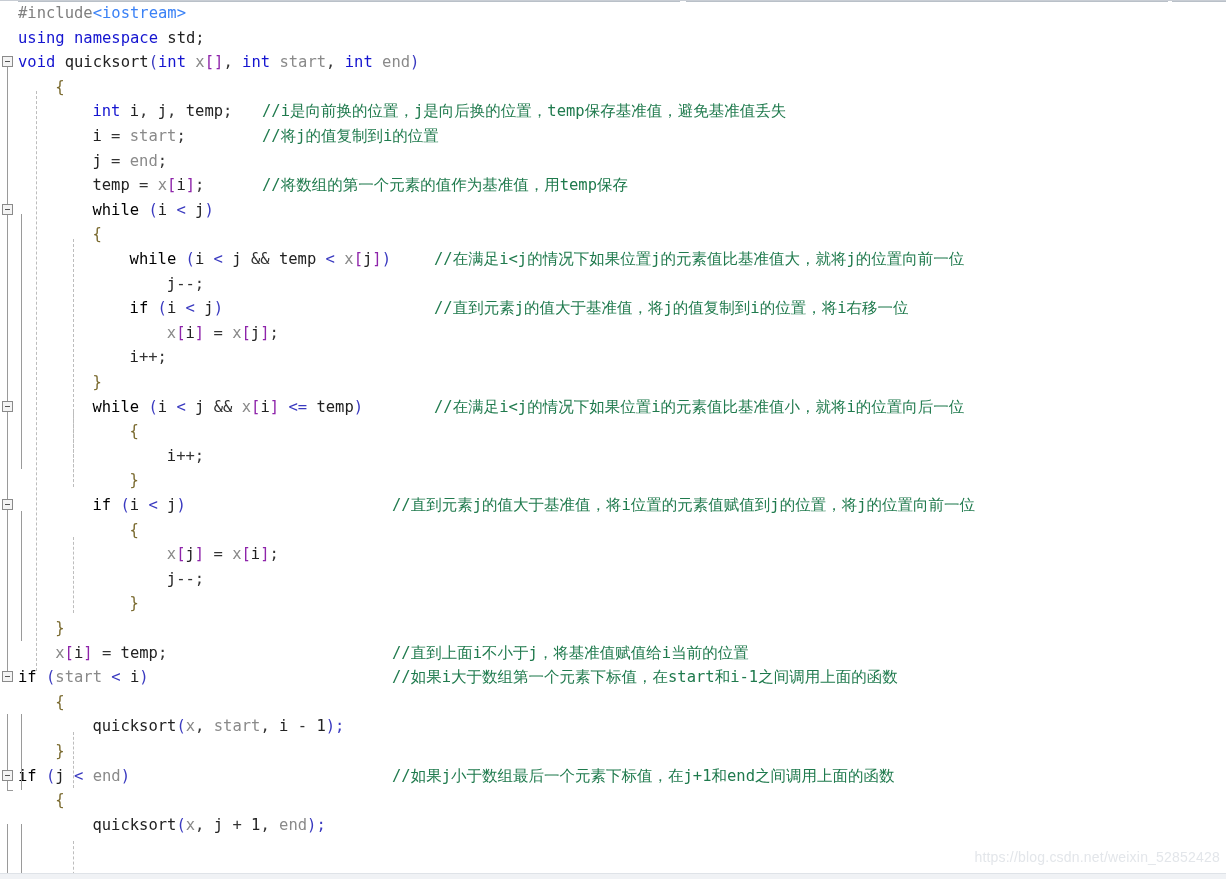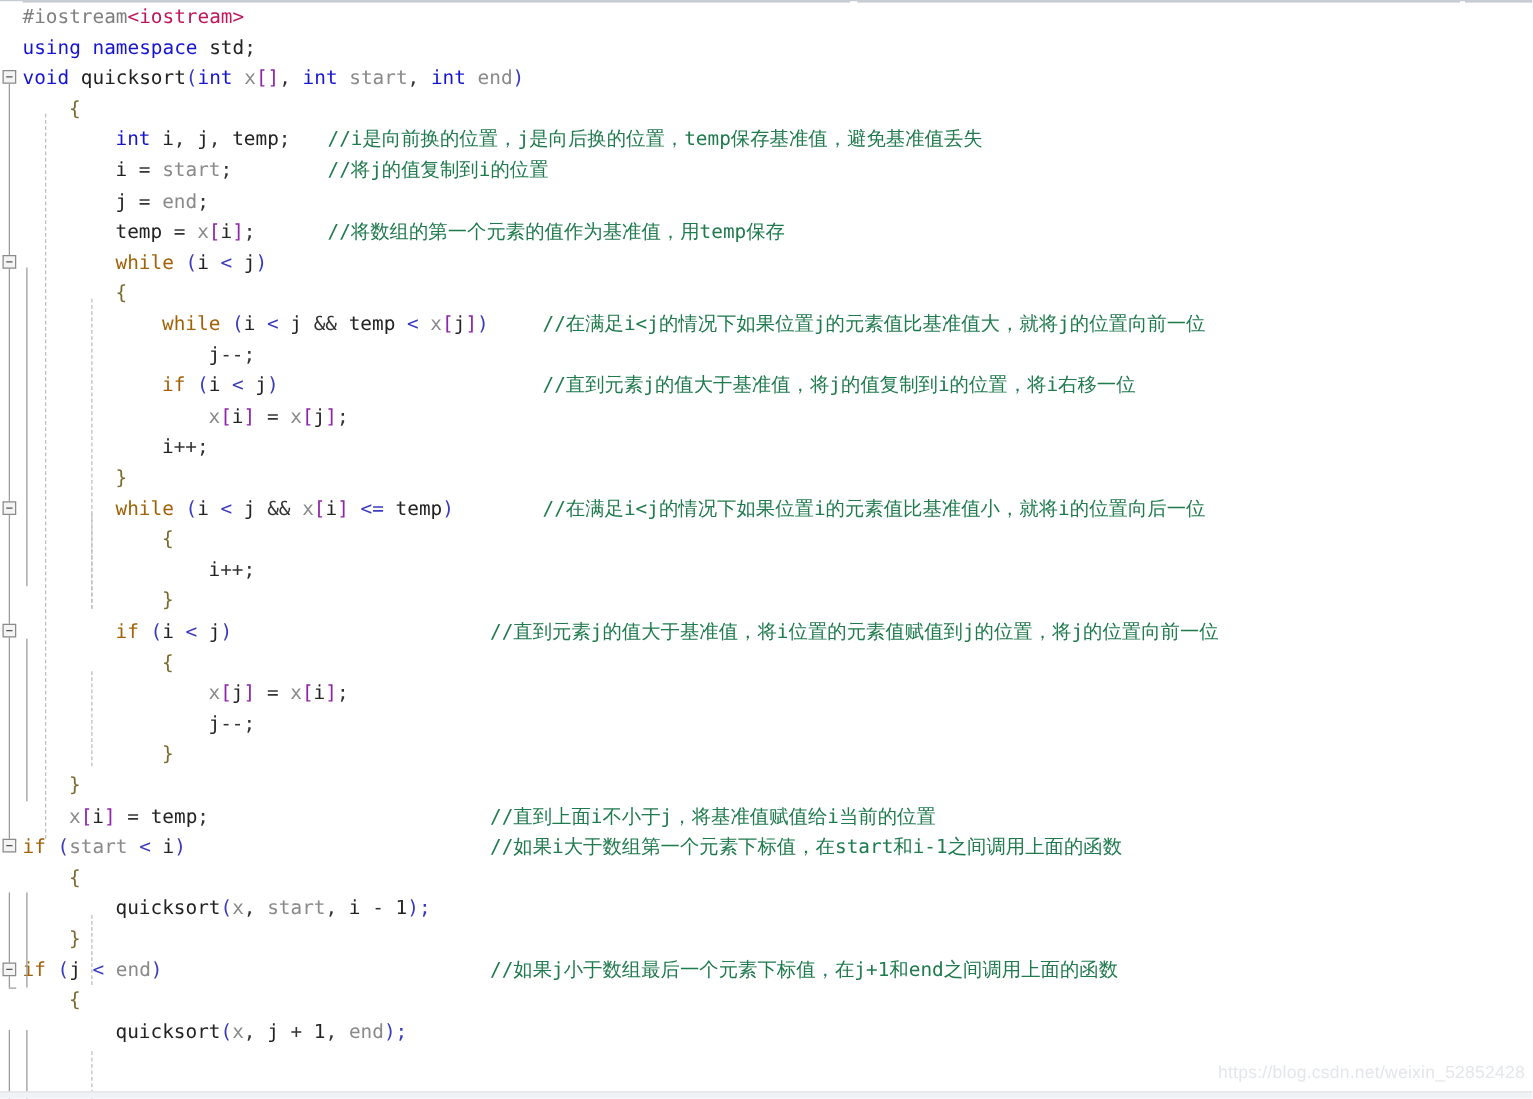--- a/index.html
+++ b/index.html
@@ -62,25 +62,25 @@
     position: absolute;
     top: 0;
     white-space: pre;
     color: #1f7a4d;
     font-family: "DejaVu Sans Mono", "Liberation Mono", monospace;
     font-size: 15.5px;
   }
 
   
   .kw   { color: #1515d0; }          
-  .ctl  { color: #a16207; }          
+  .ctl  { color: #000000; }          
   .id   { color: #222222; }          
   .dim  { color: #8a8a8a; }          
   .pp   { color: #808080; }          
-  .hdr  { color: #be185d; }          
+  .hdr  { color: #3b82f6; }          
   .br   { color: #8e24aa; }          
   .pn   { color: #3a3ac0; }          
   .pun  { color: #333333; }
   .brace{ color: #7a6a2f; }          
 
   
   .fold {
     position: absolute;
     left: 2px;
     width: 11px;
@@ -167,21 +167,21 @@
 
   <div class="foldbar" style="top:66px;height:605px;"></div>
   <div class="foldend" style="top:671px;"></div>
 
   <div class="foldbar" style="top:713px;height:76px;"></div>
   <div class="foldend" style="top:789px;"></div>
 
   <div class="foldbar" style="top:823px;height:56px;"></div>
 
   <div class="code">
-      <div class="line" style="top: 0px; position: absolute; left: 0px; width: 1226px;"><span class="ln-text" style="left: 18px;"><span class="pp">#iostream</span><span class="hdr">&lt;iostream&gt;</span></span></div>
+      <div class="line" style="top: 0px; position: absolute; left: 0px; width: 1226px;"><span class="ln-text" style="left: 18px;"><span class="pp">#include</span><span class="hdr">&lt;iostream&gt;</span></span></div>
       <div class="line" style="top: 24.6px; position: absolute; left: 0px; width: 996px;"><span class="ln-text" style="left: 18px;"><span class="kw">using</span><span class="pun"> </span><span class="kw">namespace</span><span class="pun"> </span><span class="id">std</span><span class="pun">;</span></span></div>
       <div class="line" style="top: 49.2px; position: absolute; left: 0px; width: 1226px;"><span class="fold" style="top: 6px;"></span><span class="ln-text" style="left: 18px;"><span class="kw">void</span><span class="pun"> </span><span class="id">quicksort</span><span class="pn">(</span><span class="kw">int</span><span class="pun"> </span><span class="dim">x</span><span class="br">[]</span><span class="pun">, </span><span class="kw">int</span><span class="pun"> </span><span class="dim">start</span><span class="pun">, </span><span class="kw">int</span><span class="pun"> </span><span class="dim">end</span><span class="pn">)</span></span></div>
       <div class="line" style="top: 73.8px; position: absolute; left: 0px; width: 1226px;"><span class="ln-text" style="left: 55.2px;"><span class="brace">{</span></span></div>
       <div class="line" style="top: 98.4px; position: absolute; left: 0px; width: 1226px;"><span class="ln-text" style="left: 92.4px;"><span class="kw">int</span><span class="pun"> </span><span class="id">i</span><span class="pun">, </span><span class="id">j</span><span class="pun">, </span><span class="id">temp</span><span class="pun">;</span></span><span class="cmt-text" style="left: 262px;">//i是向前换的位置，j是向后换的位置，temp保存基准值，避免基准值丢失</span></div>
       <div class="line" style="top: 123px; position: absolute; left: 0px; width: 1226px;"><span class="ln-text" style="left: 92.4px;"><span class="id">i</span><span class="pun"> = </span><span class="dim">start</span><span class="pun">;</span></span><span class="cmt-text" style="left: 262px;">//将j的值复制到i的位置</span></div>
       <div class="line" style="top: 147.6px; position: absolute; left: 0px; width: 1226px;"><span class="ln-text" style="left: 92.4px;"><span class="id">j</span><span class="pun"> = </span><span class="dim">end</span><span class="pun">;</span></span></div>
       <div class="line" style="top: 172.2px; position: absolute; left: 0px; width: 1226px;"><span class="ln-text" style="left: 92.4px;"><span class="id">temp</span><span class="pun"> = </span><span class="dim">x</span><span class="br">[</span><span class="id">i</span><span class="br">]</span><span class="pun">;</span></span><span class="cmt-text" style="left: 262px;">//将数组的第一个元素的值作为基准值，用temp保存</span></div>
       <div class="line" style="top: 196.8px; position: absolute; left: 0px; width: 1226px;"><span class="fold" style="top: 6px;"></span><span class="ln-text" style="left: 92.4px;"><span class="ctl">while</span><span class="pn"> (</span><span class="id">i</span><span class="pn"> &lt; </span><span class="id">j</span><span class="pn">)</span></span></div>
       <div class="line" style="top: 221.4px; position: absolute; left: 0px; width: 1226px;"><span class="ln-text" style="left: 92.4px;"><span class="brace">{</span></span></div>
       <div class="line" style="top: 246px; position: absolute; left: 0px; width: 1226px;"><span class="ln-text" style="left: 129.6px;"><span class="ctl">while</span><span class="pn"> (</span><span class="id">i</span><span class="pn"> &lt; </span><span class="id">j</span><span class="pun"> &amp;&amp; </span><span class="id">temp</span><span class="pn"> &lt; </span><span class="dim">x</span><span class="br">[</span><span class="id">j</span><span class="br">]</span><span class="pn">)</span></span><span class="cmt-text" style="left: 434px;">//在满足i&lt;j的情况下如果位置j的元素值比基准值大，就将j的位置向前一位</span></div>

